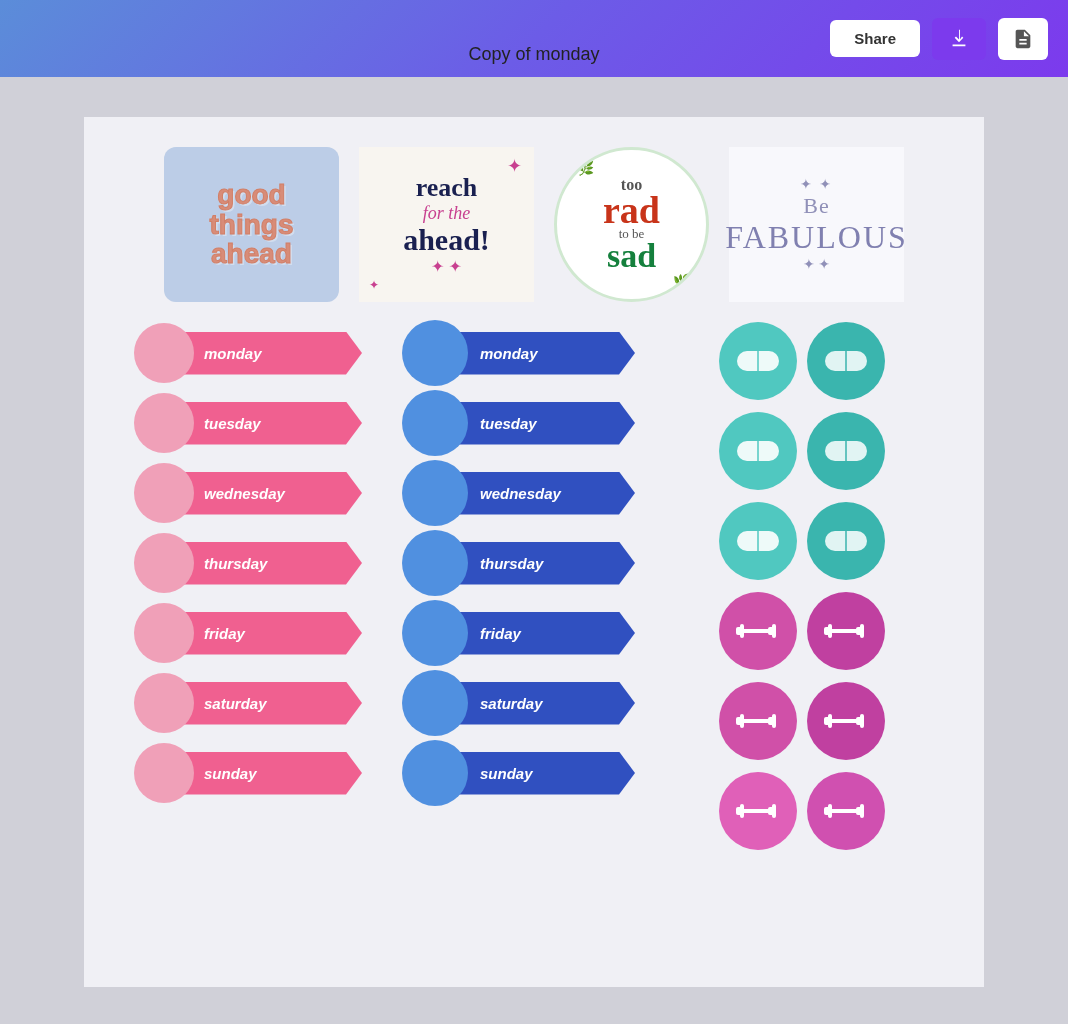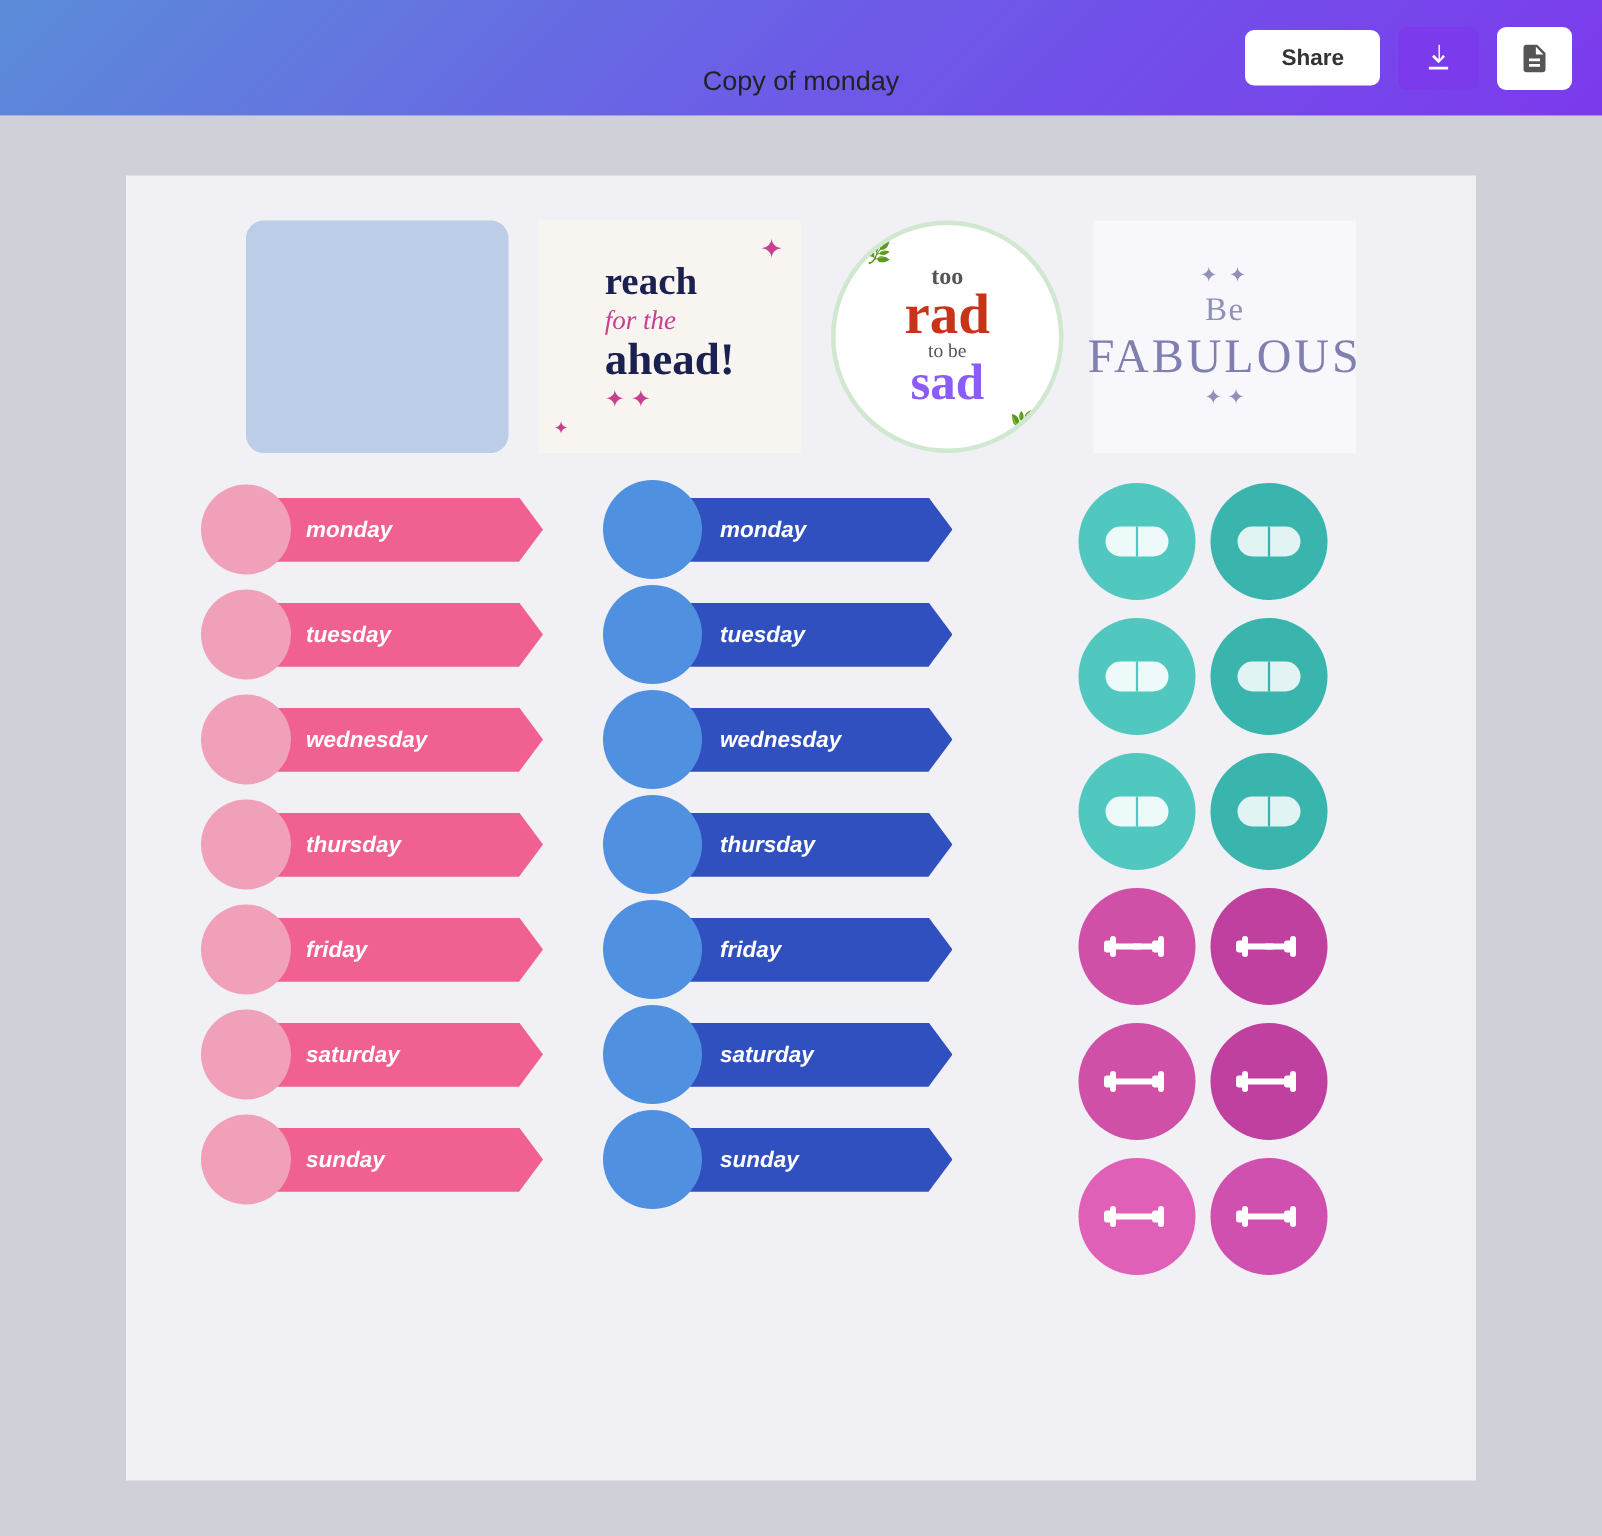--- a/index.html
+++ b/index.html
@@ -126,39 +126,40 @@
   </button>
 </header>
 
 <div class="canvas-area">
   <div style="background:#f0f0f5; width:900px; min-height:870px; padding:30px 50px;">
 
     <div class="stickers-row">
 
       <div class="sticker-good-things" style="background:#c0d0e8; border-radius:12px; width:175px; height:155px; position:relative; overflow:hidden; display:flex; align-items:center; justify-content:center;">
         <div style="position:absolute; top:0; left:0; right:0; bottom:0; background:rgba(180,200,230,0.3); border-radius:12px;"></div>
+        <div style="font-size:28px; font-weight:900; color:#e8734a; text-align:center; line-height:1.05; font-family:'Arial Black',sans-serif; -webkit-text-stroke:1px #e06030; text-shadow:2px 2px 0 rgba(255,255,255,0.5);">good<br>things<br>ahead</div>
       </div>
 
       <div style="width:175px; height:155px; display:flex; align-items:center; justify-content:center; background:#f8f5f0; position:relative;">
-        <div style="text-align:left; font-family:'Georgia',serif; color:#1a2050; line-height:1.15;">
+        <div style="text-align:center; font-family:'Georgia',serif; color:#1a2050; line-height:1.15;">
           <div style="font-size:26px; font-weight:900;">reach</div>
           <div style="font-size:18px; font-style:italic; color:#c84090;">for the</div>
           <div style="font-size:30px; font-weight:900;">ahead!</div>
           <div style="color:#c84090; font-size:16px;">✦ ✦</div>
         </div>
         <div style="position:absolute; top:8px; right:12px; color:#c84090; font-size:18px;">✦</div>
         <div style="position:absolute; bottom:10px; left:10px; color:#c84090; font-size:12px;">✦</div>
       </div>
 
       <div style="width:155px; height:155px; border-radius:50%; background:#fff; border:3px solid #d0e8d0; display:flex; align-items:center; justify-content:center; overflow:hidden; position:relative;">
         <div style="text-align:center; font-family:'Georgia',serif; font-weight:900; color:#c8341a; line-height:1.0;">
           <div style="font-size:16px; color:#555;">too</div>
           <div style="font-size:38px; font-weight:900; color:#c8341a; line-height:0.9;">rad</div>
           <div style="font-size:13px; color:#555; font-weight:normal;">to be</div>
-          <div style="font-size:34px; font-weight:900; color:#8b5cf6; line-height:0.95;">sad</div>
+          <div style="font-size:34px; font-weight:900; color:#15803d; line-height:0.95;">sad</div>
         </div>
         <div style="position:absolute; top:10px; left:20px; font-size:14px; color:#4a9a4a;">🌿</div>
         <div style="position:absolute; bottom:10px; right:15px; font-size:14px; color:#4a9a4a;">🌿</div>
       </div>
 
       <div style="width:175px; height:155px; display:flex; align-items:center; justify-content:center; background:#f8f8fc; position:relative;">
         <div style="text-align:center; color:#9090b8; font-family:'Georgia',serif;">
           <div style="font-size:14px; font-weight:300; letter-spacing:2px;">✦ ✦</div>
           <div style="font-size:22px; font-weight:300; letter-spacing:1px;">Be</div>
           <div style="font-size:32px; font-weight:400; letter-spacing:2px; color:#8080b0;">FABULOUS</div>

